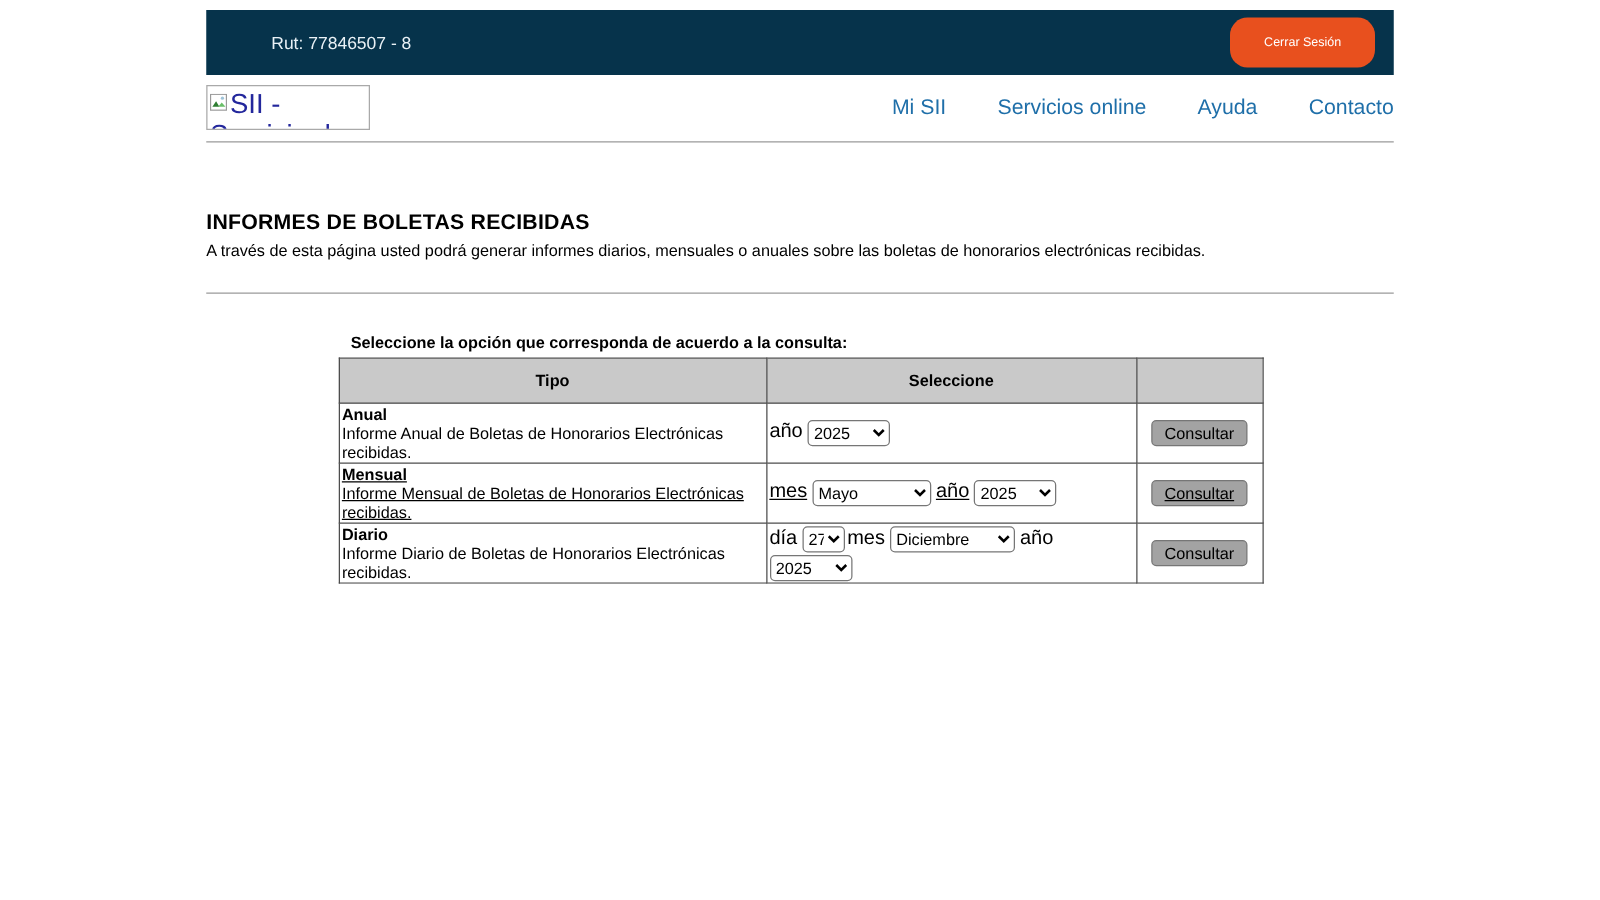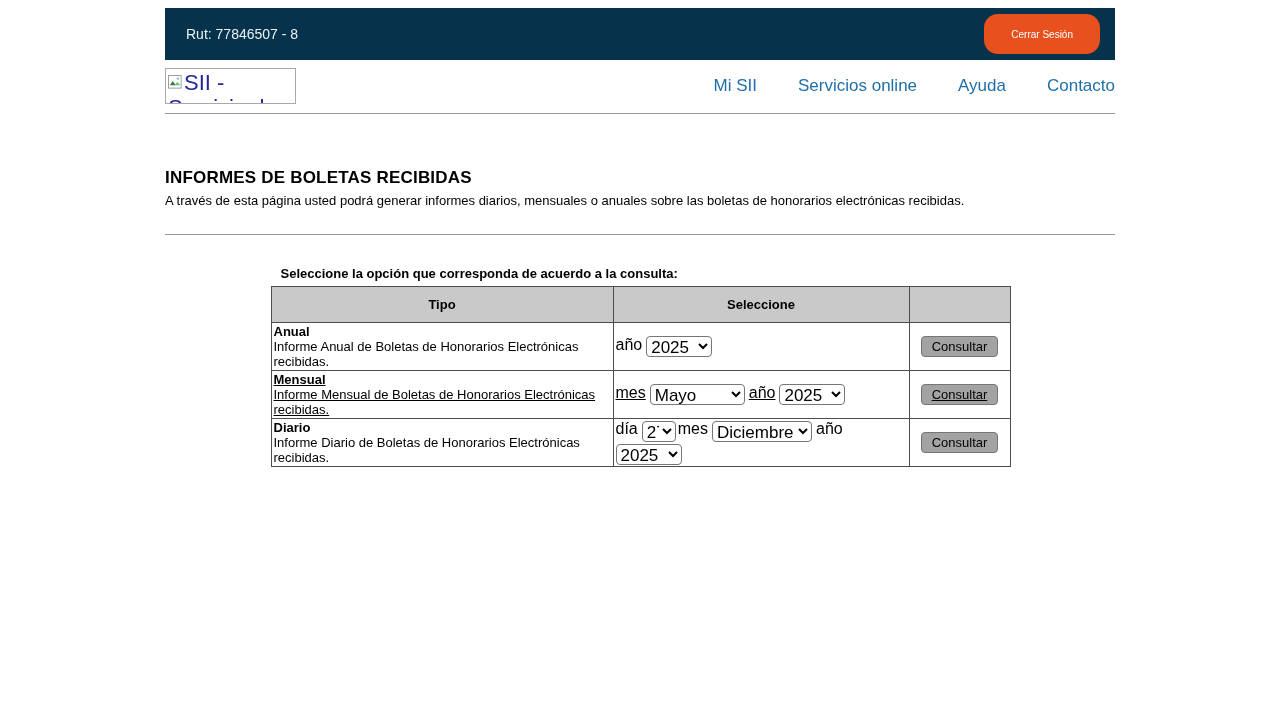--- a/index.html
+++ b/index.html
@@ -13,21 +13,21 @@
 
   
   .topbar {
     background: #06334b;
     height: 52px;
     display: flex;
     align-items: center;
     justify-content: space-between;
     padding: 0 15px 0 21px;
   }
-  .rut-text { color: #e9f1f6; font-size: 14px; }
+  .rut-text { color: #e9f1f6; font-size: 14px; margin-left: 31px; }
   .logout-btn {
     background: #e8501e;
     color: #ffffff;
     border: none;
     border-radius: 14px;
     height: 40px;
     padding: 0 27px;
     font-size: 10px;
     font-family: "Liberation Sans", sans-serif;
     cursor: pointer;
@@ -94,21 +94,21 @@
   }
   .col-tipo { width: 342px; }
   .col-sel  { width: 296px; }
   .col-btn  { width: 101px; }
   .report-table td { padding: 1px 2px; vertical-align: middle; }
   .cell-tipo { line-height: 15px; }
   .tipo-name { font-weight: bold; }
   .field-label { font-size: 16px; }
   .sel {
     font-family: "Liberation Sans", sans-serif;
-    font-size: 17px;
+    font-size: 13px;
     height: 21px;
     border: 1px solid #767676;
     border-radius: 4px;
     background: #ffffff;
     margin: 0 4px;
     vertical-align: middle;
   }
   .sel-day { width: 34px; margin-right: 2px; }
   .sel-month { width: 95px; }
   .sel-month-lg { width: 100px; }

